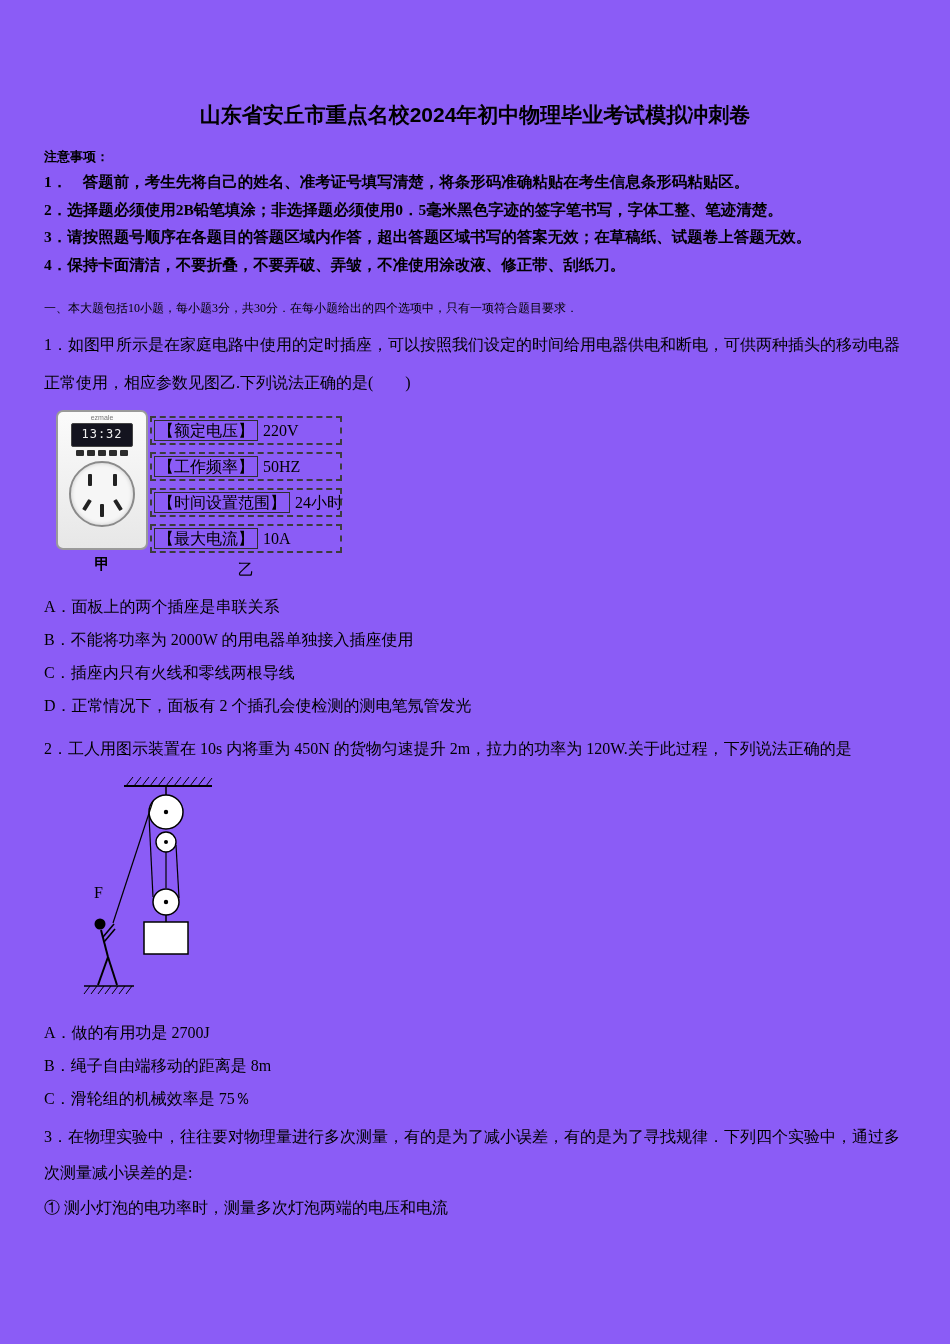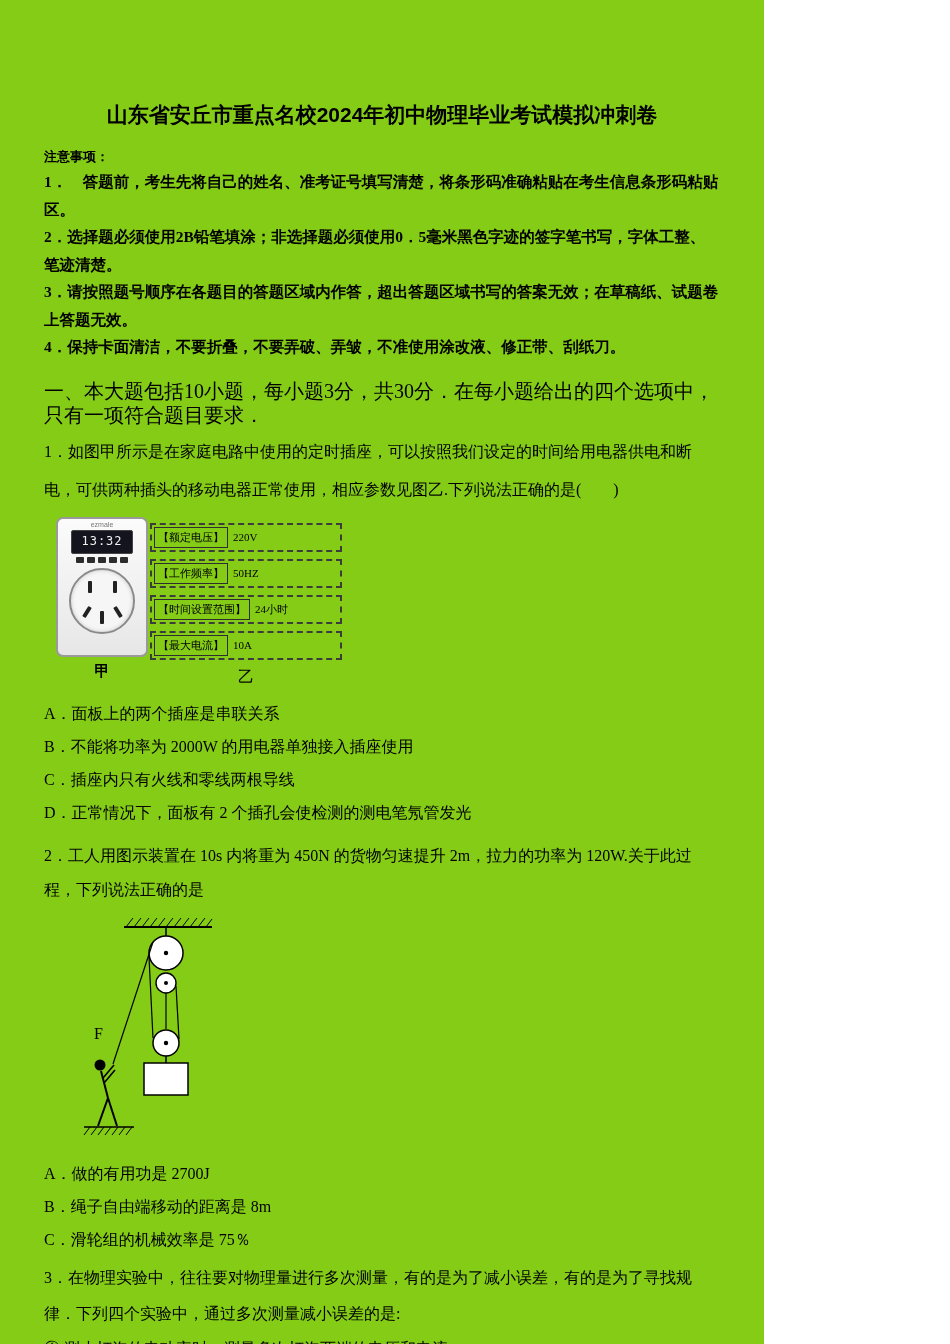--- a/index.html
+++ b/index.html
@@ -1,36 +1,36 @@
 <!DOCTYPE html>
 <html><head>
 <meta charset="utf-8">
 <style>
   html,body { margin:0; padding:0; background:#ffffff; }
   .page {
-    width:764px; height:1344px; background:#84cc16; color:#000;
+    width:950px; height:1344px; background:#8b5cf6; color:#000;
     font-family:"Liberation Serif","DejaVu Serif",serif;
     box-sizing:border-box; padding:100px 44px 0 44px;
     overflow:hidden; position:relative;
   }
   .title {
     text-align:center; font-size:21px; font-weight:bold;
     font-family:"Liberation Sans","DejaVu Sans",sans-serif;
     line-height:30px;
   }
   .notice-heading {
     margin-top:16px; font-size:13px; font-weight:bold;
     font-family:"Liberation Sans","DejaVu Sans",sans-serif;
     line-height:22px;
   }
   .notice-item {
     font-size:15.5px; line-height:27.5px; font-weight:600;
   }
   .section-heading {
-    margin-top:18px; font-size:20px; line-height:24px;
+    margin-top:18px; font-size:12px; line-height:24px;
   }
   .q-text { font-size:16px; }
   .q1-text { margin-top:6px; line-height:38px; }
   .q3-text { margin-top:4px; line-height:36px; }
   .q2-text { margin-top:10px; line-height:34px; }
   .options { margin-top:12px; }
   .option { font-size:16px; line-height:33px; }
   .sub-item { font-size:16px; line-height:34px; }
 
   
@@ -60,21 +60,21 @@
   .h1 { left:17px; top:11px; }
   .h2 { left:42px; top:11px; }
   .h3 { left:14px; top:36px; transform:rotate(32deg); }
   .h4 { left:45px; top:36px; transform:rotate(-32deg); }
   .h5 { left:29px; top:41px; height:13px; }
   .fig-label { font-size:15px; font-weight:bold; margin-top:5px; text-align:center; }
   .params-col { padding-top:6px; }
   .param-row {
     width:192px; box-sizing:border-box;
     border:2px dashed #3c3c3c; padding:2px 6px 2px 2px; margin-bottom:7px;
-    font-size:11px; line-height:19px; white-space:nowrap;
+    font-size:16px; line-height:19px; white-space:nowrap;
   }
   .param-name { border:1.5px solid #2e2e2e; padding:0 3px; display:inline-block; }
   .param-value { margin-left:5px; font-family:"Liberation Serif",serif; }
   .label-yi { font-weight:normal; font-size:16px; margin-top:2px; }
 
   
   .fig2 { position:relative; width:180px; height:230px; margin:8px 0 0 30px; }
   .fig2 svg { display:block; }
   .force-label {
     position:absolute; left:20px; top:110px; font-size:16px;

